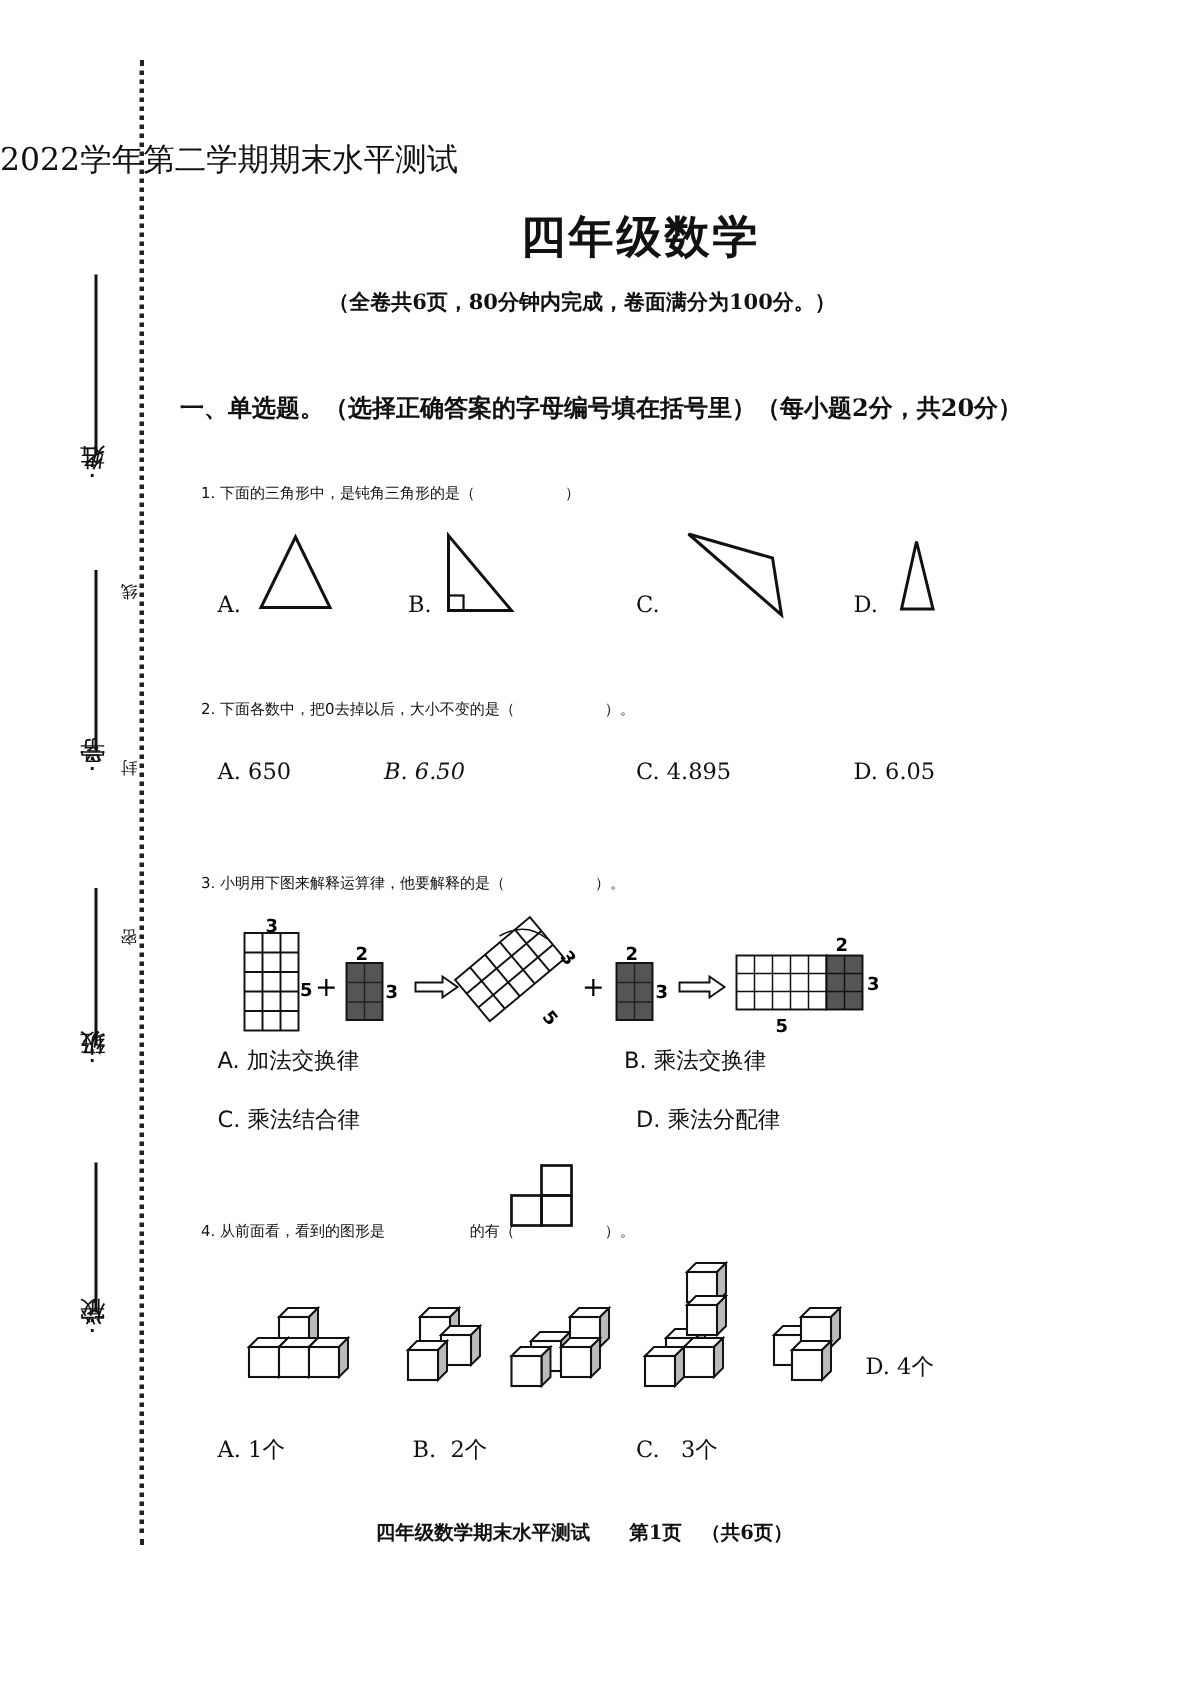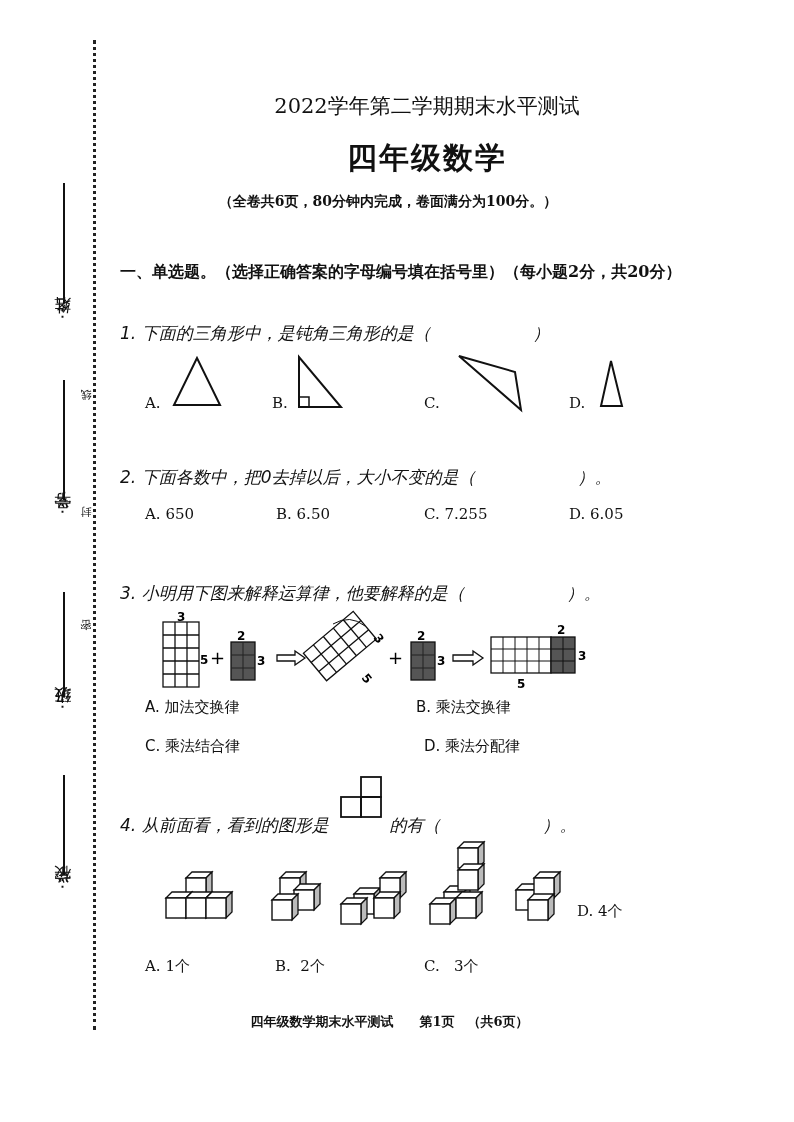--- a/index.html
+++ b/index.html
@@ -6,28 +6,28 @@
   body { width:794px; height:1122px; position:relative; overflow:hidden;
          font-family:"DejaVu Serif","Liberation Serif",serif; color:#111; }
   .abs { position:absolute; }
   .dotline { position:absolute; left:93px; top:40px; width:0; height:990px;
              border-left:3px dotted #222; }
   .vlabel { position:absolute; writing-mode:vertical-rl; transform:rotate(180deg);
             font-family:"DejaVu Sans","Liberation Sans",sans-serif; font-size:17px; }
   .vline { position:absolute; width:2px; background:#111; left:63px; }
   .vsmall { position:absolute; writing-mode:vertical-rl; transform:rotate(180deg);
             font-size:11px; left:80px; font-family:"DejaVu Sans",sans-serif;}
-  .title1 { top:92px; left:0; width:794px; text-align:center; padding-left:60px; box-sizing:border-box;
+  .title1 { top:92px; left:0; width:794px; box-sizing:border-box;
             font-size:21px; }
   .title2 { top:138px; left:0; width:794px; text-align:center; padding-left:60px; box-sizing:border-box;
             font-size:30px; font-weight:bold; font-family:"DejaVu Sans",sans-serif; letter-spacing:2px;}
   .title3 { top:193px; left:0; width:726px; text-align:center; padding-left:50px; box-sizing:border-box;
             font-size:14px; font-weight:bold; }
   .sec { top:262px; left:120px; font-size:16px; font-weight:bold; }
-  .q { position:absolute; left:120px; font-size:17px; font-family:"DejaVu Sans",sans-serif;font-style:italic; }
+  .q { position:absolute; left:134px; font-size:10px; font-family:"DejaVu Sans",sans-serif; }
   .opt { position:absolute; font-size:15px; font-family:"DejaVu Serif",serif; }
   .footer { top:1013px; left:0; width:734px; text-align:center; padding-left:45px; box-sizing:border-box;
             font-size:13px; font-weight:bold; }
   svg { position:absolute; overflow:visible; }
 </style>
 </head>
 <body>
 
 <div class="dotline"></div>
 
@@ -72,25 +72,25 @@
   <polygon points="14,3 4,48 25,48" fill="none" stroke="#111" stroke-width="2"></polygon>
 </svg>
 
 <div class="q" style="top:466px;text-align:right;">
   <span>2.</span>
   <span>下面各数中，把0去掉以后，大小不变的是（　　　　　　）。</span>
 </div>
 <div class="opt" style="left:145px;top:505px;">
   <span>A.</span> <span>650</span>
 </div>
-<div class="opt" style="left:276px;top:505px;">
+<div class="opt" style="left:256px;top:505px;font-style:italic;">
   <span>B.</span> <span>6.50</span>
 </div>
 <div class="opt" style="left:424px;top:505px;">
-  <span>C.</span> <span>7.255</span>
+  <span>C.</span> <span>4.895</span>
 </div>
 <div class="opt" style="left:569px;top:505px;">
   <span>D.</span> <span>6.05</span>
 </div>
 
 <div class="q" style="top:582px;">
   <span>3.</span>
   <span>小明用下图来解释运算律，他要解释的是（　　　　　　）。</span>
 </div>
 

